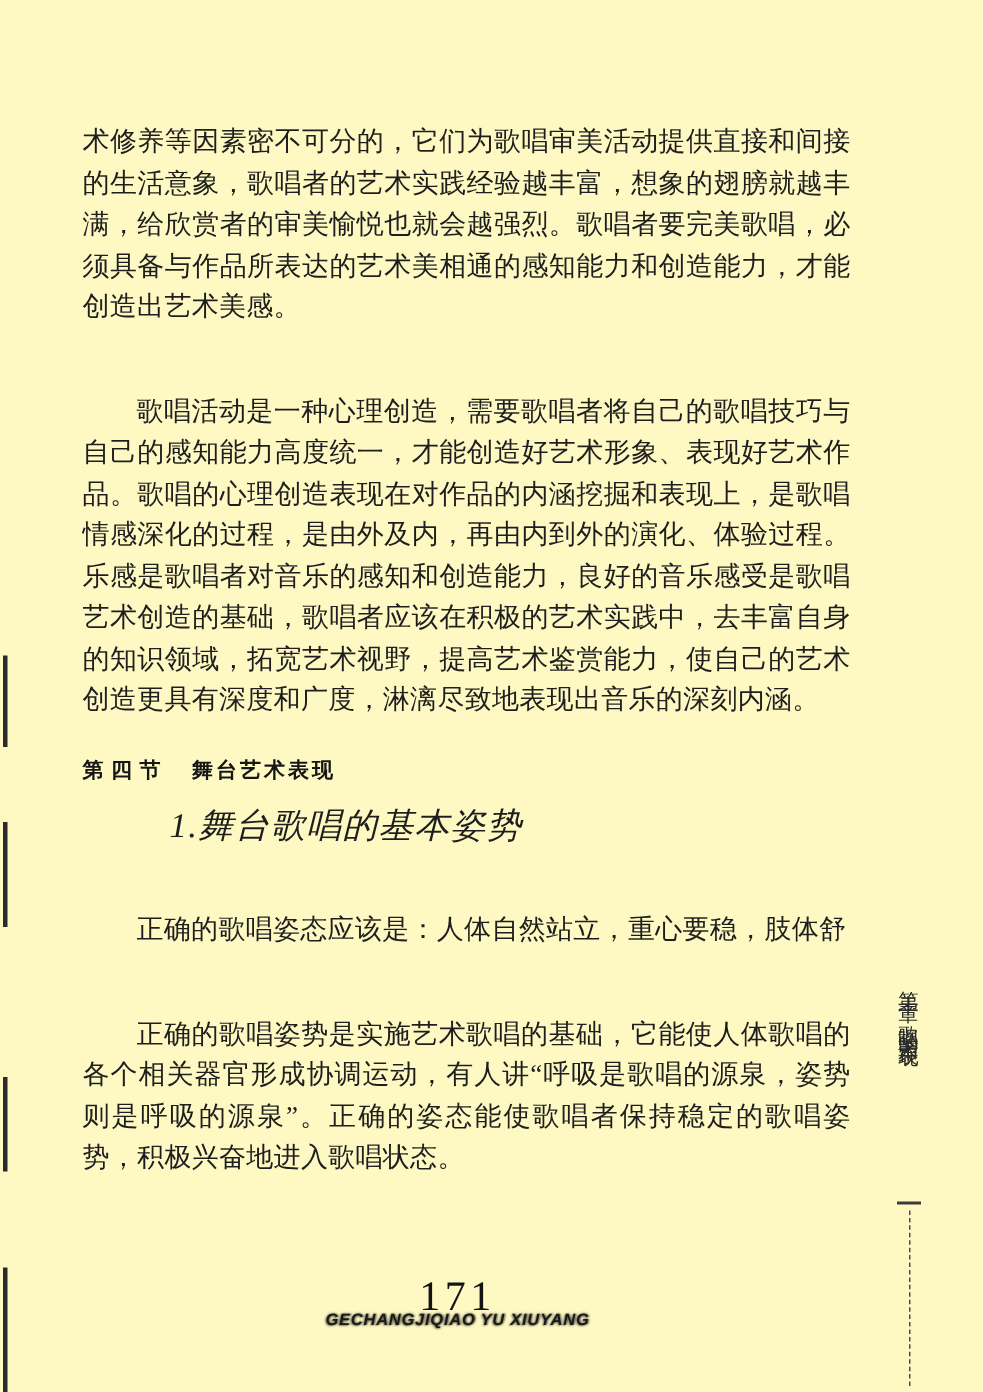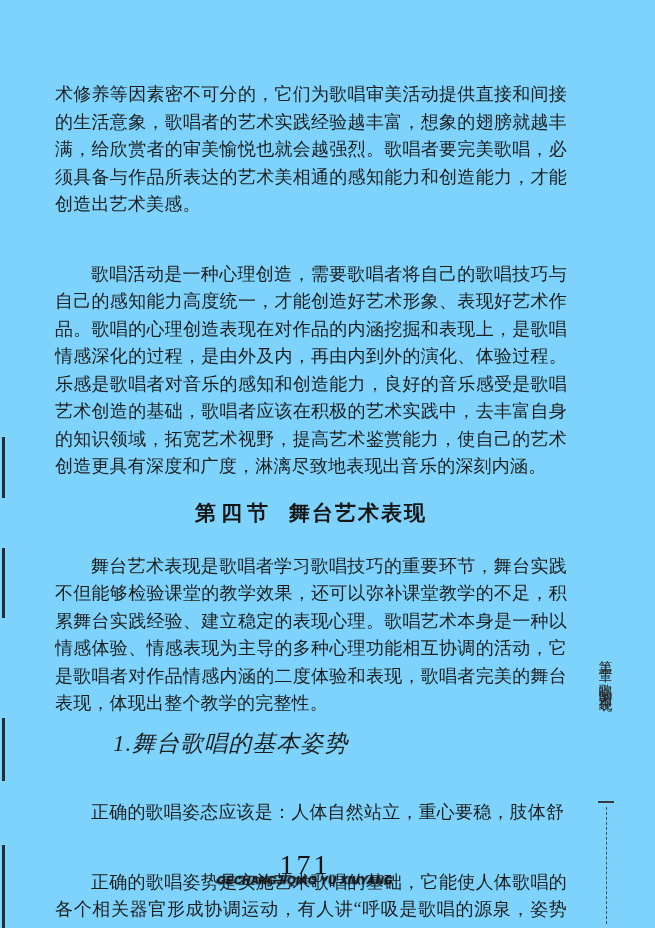--- a/index.html
+++ b/index.html
@@ -1,20 +1,20 @@
 <!DOCTYPE html>
 <html><head>
 <meta charset="utf-8">
 <style>
   html, body { margin: 0; padding: 0; }
   .page {
     position: relative;
     width: 655px;
     height: 928px;
-    background: #7dd3fc;
+    background: #fef9c3;
     overflow: hidden;
     font-family: "Liberation Serif", "DejaVu Serif", serif;
     color: #1e1e1e;
   }
 
   
   .edge-mark {
     position: absolute;
     left: 2px;
     width: 2.5px;
@@ -37,24 +37,23 @@
     font-size: 18px;
     line-height: 27.5px;
     letter-spacing: 0.2px;
     text-align: justify;
     text-justify: inter-ideograph;
   }
   .body-para.indent { text-indent: 2em; margin-top: 42px; }
 
   .section-heading {
     margin: 20px 0 0 0;
-    text-align: center;
     font-family: "Liberation Sans", "DejaVu Sans", sans-serif;
     font-weight: bold;
-    font-size: 21px;
+    font-size: 14px;
     line-height: 24px;
     letter-spacing: 2px;
     color: #161616;
   }
   .section-heading .heading-label { letter-spacing: 5px; margin-right: 16px; }
 
   .para-after-heading { margin-top: 28px !important; }
 
   .subheading {
     margin: 12px;
@@ -132,21 +131,20 @@
   <div class="edge-mark m2"></div>
   <div class="edge-mark m3"></div>
   <div class="edge-mark m4"></div>
 
   <main class="text-block">
     <p class="body-para">术修养等因素密不可分的，它们为歌唱审美活动提供直接和间接的生活意象，歌唱者的艺术实践经验越丰富，想象的翅膀就越丰满，给欣赏者的审美愉悦也就会越强烈。歌唱者要完美歌唱，必须具备与作品所表达的艺术美相通的感知能力和创造能力，才能创造出艺术美感。</p>
     <p class="body-para indent">歌唱活动是一种心理创造，需要歌唱者将自己的歌唱技巧与自己的感知能力高度统一，才能创造好艺术形象、表现好艺术作品。歌唱的心理创造表现在对作品的内涵挖掘和表现上，是歌唱情感深化的过程，是由外及内，再由内到外的演化、体验过程。乐感是歌唱者对音乐的感知和创造能力，良好的音乐感受是歌唱艺术创造的基础，歌唱者应该在积极的艺术实践中，去丰富自身的知识领域，拓宽艺术视野，提高艺术鉴赏能力，使自己的艺术创造更具有深度和广度，淋漓尽致地表现出音乐的深刻内涵。</p>
 
     <h2 class="section-heading"><span class="heading-label">第四节</span><span class="heading-title">舞台艺术表现</span></h2>
 
-    <p class="body-para indent para-after-heading">舞台艺术表现是歌唱者学习歌唱技巧的重要环节，舞台实践不但能够检验课堂的教学效果，还可以弥补课堂教学的不足，积累舞台实践经验、建立稳定的表现心理。歌唱艺术本身是一种以情感体验、情感表现为主导的多种心理功能相互协调的活动，它是歌唱者对作品情感内涵的二度体验和表现，歌唱者完美的舞台表现，体现出整个教学的完整性。</p>
     <p class="subheading">1.舞台歌唱的基本姿势</p>
     <p class="body-para indent">正确的歌唱姿态应该是：人体自然站立，重心要稳，肢体舒</p>
     <p class="body-para indent">正确的歌唱姿势是实施艺术歌唱的基础，它能使人体歌唱的各个相关器官形成协调运动，有人讲“呼吸是歌唱的源泉，姿势则是呼吸的源泉”。正确的姿态能使歌唱者保持稳定的歌唱姿势，积极兴奋地进入歌唱状态。</p>
   </main>
 
   <div class="sidebar">
     <span class="v-text">第十二章</span>
     <span class="v-text">歌唱的艺术表现</span>
   </div>
   <div class="sidebar-underline"></div>

